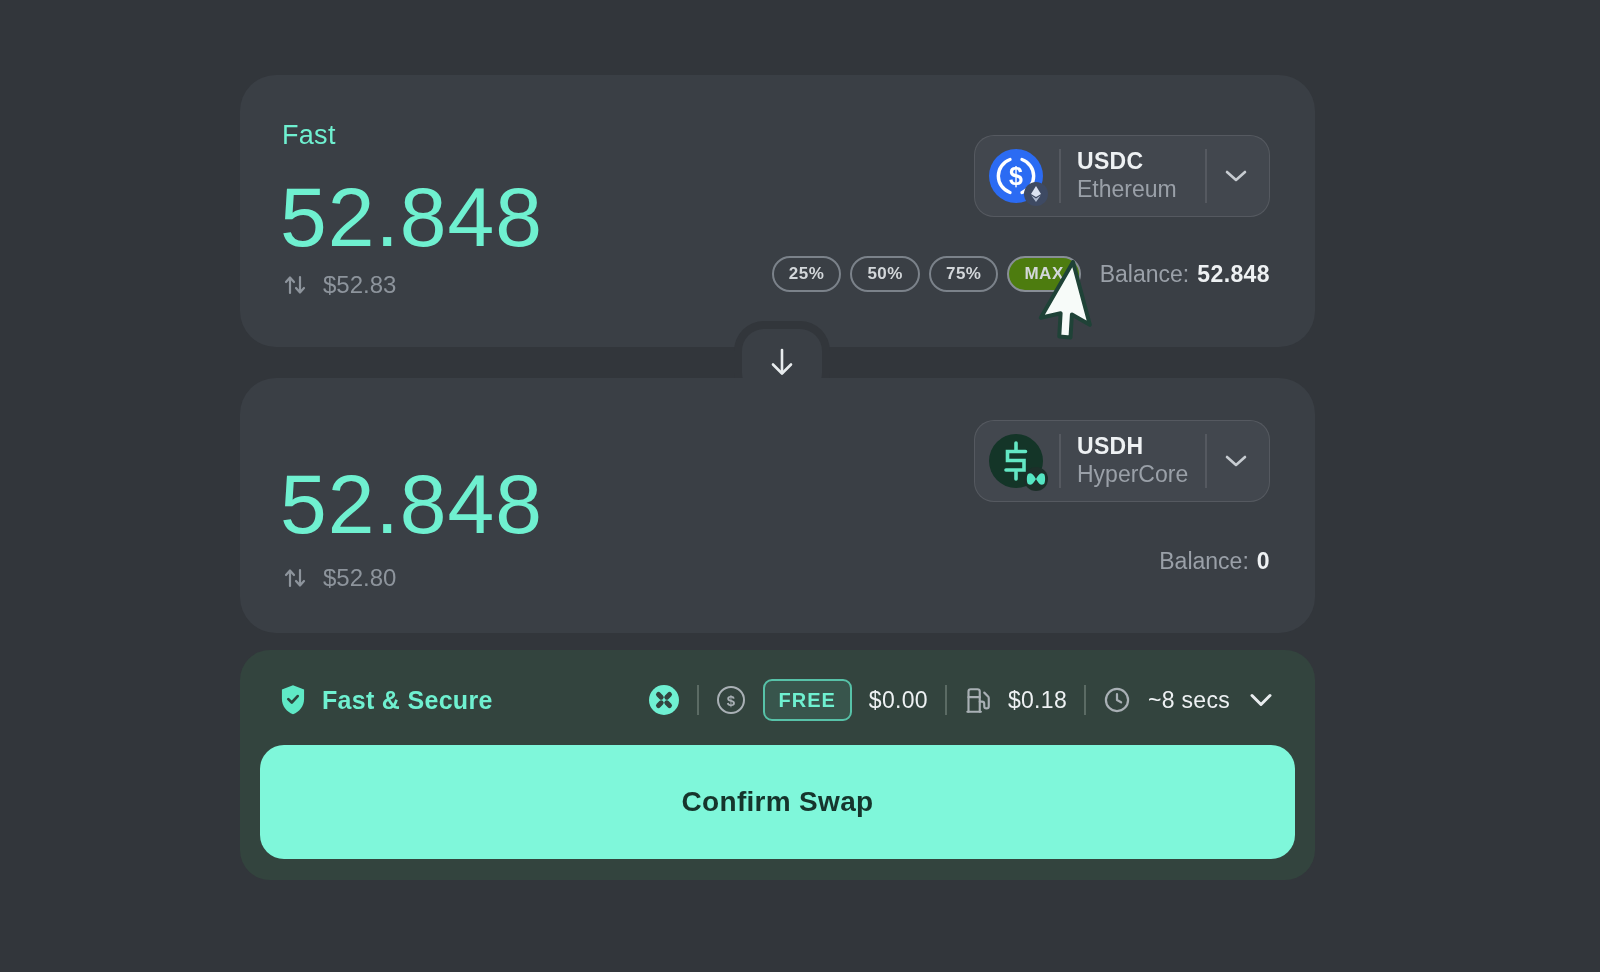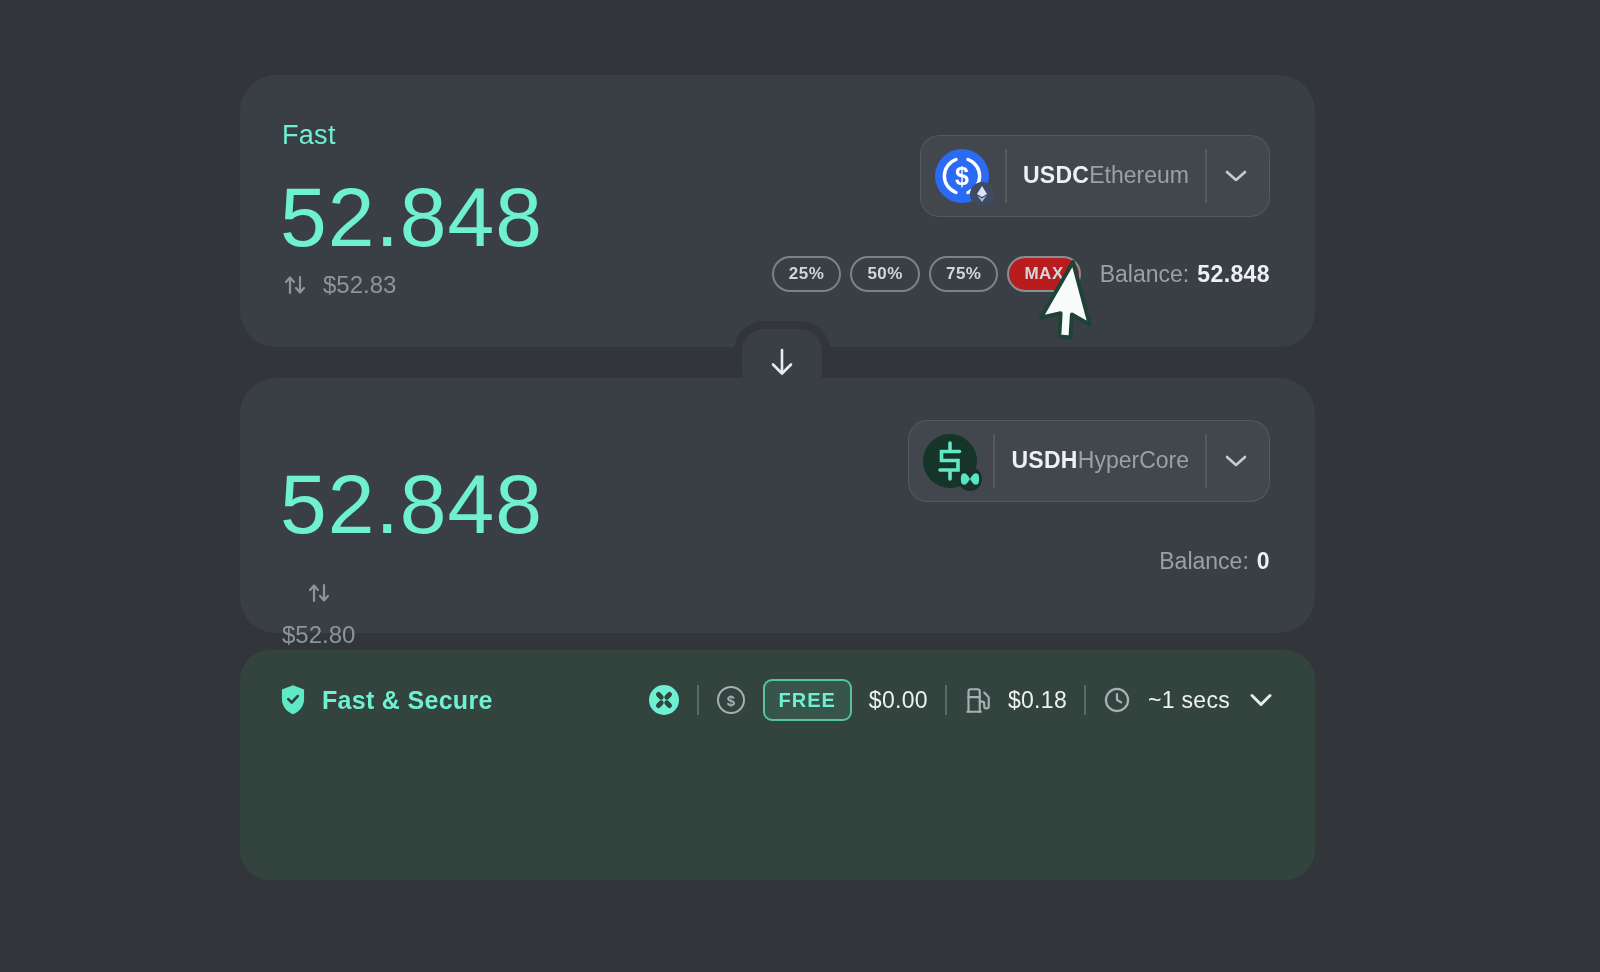--- a/index.html
+++ b/index.html
@@ -45,46 +45,46 @@
     background:transparent;border:none;padding:0;
   }
   .from-card .amount{top:100px;}
   .to-card .amount{top:84px;}
 
   .fiat-row{
     position:absolute;left:42px;display:flex;align-items:center;gap:15px;
     color:var(--gray2);font-size:24px;
   }
   .from-card .fiat-row{top:196px;}
-  .to-card .fiat-row{top:202px;flex-direction:column;}
+  .to-card .fiat-row{top:186px;}
 
   .token-select{
     position:absolute;right:45px;display:flex;align-items:center;
     background:var(--btn-bg);border:1.5px solid var(--btn-border);border-radius:20px;
     padding:0 20px 0 14px;cursor:pointer;gap:16px;height:82px;
   }
   .from-card .token-select{top:60px;}
   .to-card .token-select{top:42px;justify-content:flex-end;}
   .token-icon-wrap{position:relative;width:54px;height:54px;}
   .token-badge{position:absolute;right:-5px;bottom:-3px;border-radius:50%;}
   .vsep{width:2px;height:54px;background:rgba(255,255,255,0.10);}
-  .token-text{display:flex;flex-direction:row;align-items:flex-start;line-height:1.2;min-width:112px;}
+  .token-text{display:flex;flex-direction:column;align-items:flex-start;line-height:1.2;min-width:112px;}
   .token-symbol{color:var(--txt);font-size:23px;font-weight:700;letter-spacing:.3px;}
   .token-network{color:var(--gray);font-size:23px;}
 
   .percent-row{
     position:absolute;right:45px;top:181px;display:flex;align-items:center;gap:9px;
   }
   .pill{
     height:36px;padding:0 15px;border-radius:18px;display:flex;align-items:center;
     background:transparent;border:2px solid #7b828a;color:#d3d7da;
     font-size:17px;font-weight:700;letter-spacing:.5px;cursor:pointer;
     font-family:inherit;
   }
-  .pill.max{background:#b91c1c;border-color:#888e96;}
+  .pill.max{background:#4d7c0f;border-color:#888e96;}
   .balance{margin-left:10px;font-size:23px;color:var(--gray);display:flex;gap:8px;align-items:flex-start;}
   .balance b{color:var(--txt);font-weight:600;letter-spacing:.4px;}
   .to-balance{position:absolute;right:45px;top:170px;}
 
   .swap-arrow-btn{
     position:absolute;left:742px;top:329px;width:80px;height:66px;border-radius:22px;
     background:var(--card-bg);border:none;box-shadow:0 0 0 8px var(--page-bg);
     display:flex;align-items:center;justify-content:center;cursor:pointer;
   }
 
@@ -274,31 +274,32 @@
         </svg>
       </span>
       <span class="detail-val">$0.18</span>
       <span class="sep"></span>
       <span>
         <svg width="28" height="28" viewBox="0 0 24 24" fill="none" stroke="#a9b0b5" stroke-width="1.9" stroke-linecap="round" stroke-linejoin="round">
           <circle cx="12" cy="12" r="9.5"></circle>
           <path d="M12 7 V12 L15.5 14"></path>
         </svg>
       </span>
-      <span class="detail-val">~1 secs</span>
+      <span class="detail-val">~8 secs</span>
       <button class="chev-btn">
         <span>
           <svg width="28" height="18" viewBox="0 0 28 18" fill="none" stroke="#e8ecee" stroke-width="3" stroke-linecap="round" stroke-linejoin="round">
             <polyline points="5,4.5 14,13.5 23,4.5"></polyline>
           </svg>
         </span>
       </button>
     </div>
   </div>
 
+  <button class="confirm-btn">Confirm Swap</button>
 </section>
 
 <div style="position:absolute;left:1035px;top:258px;pointer-events:none;">
   <svg width="100" height="100" viewBox="0 0 100 100" style="overflow:visible">
     <g transform="translate(38,4) rotate(30)">
       <polygon points="0,0 0,64.4 14.9,50.6 25.3,71.3 35.6,66.7 25.3,46 46,46" fill="#f7fbf9" stroke="#1f4237" stroke-width="4" stroke-linejoin="round"></polygon>
     </g>
   </svg>
 </div>
 

